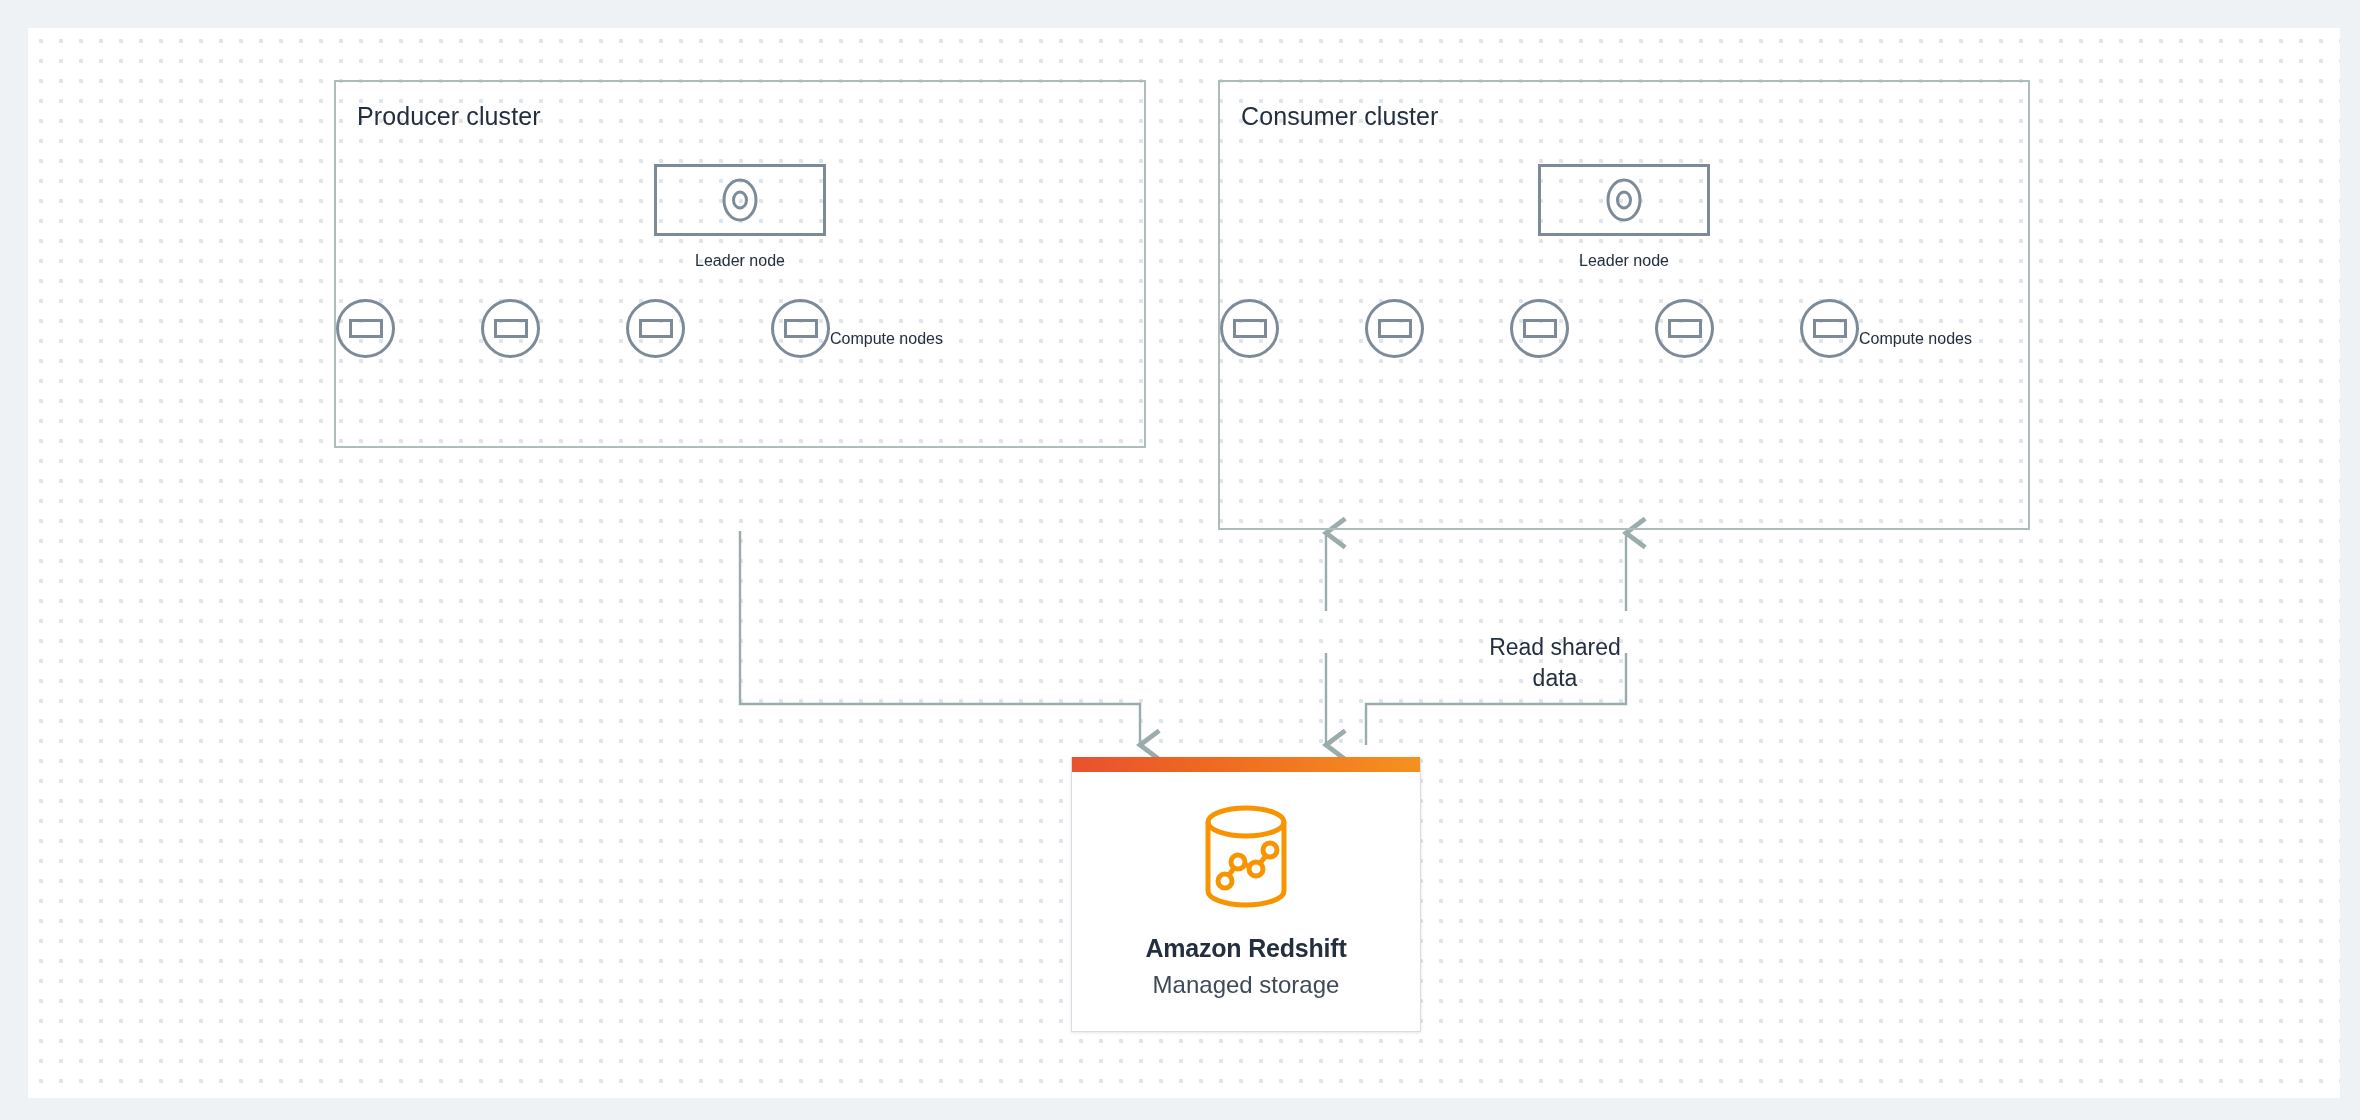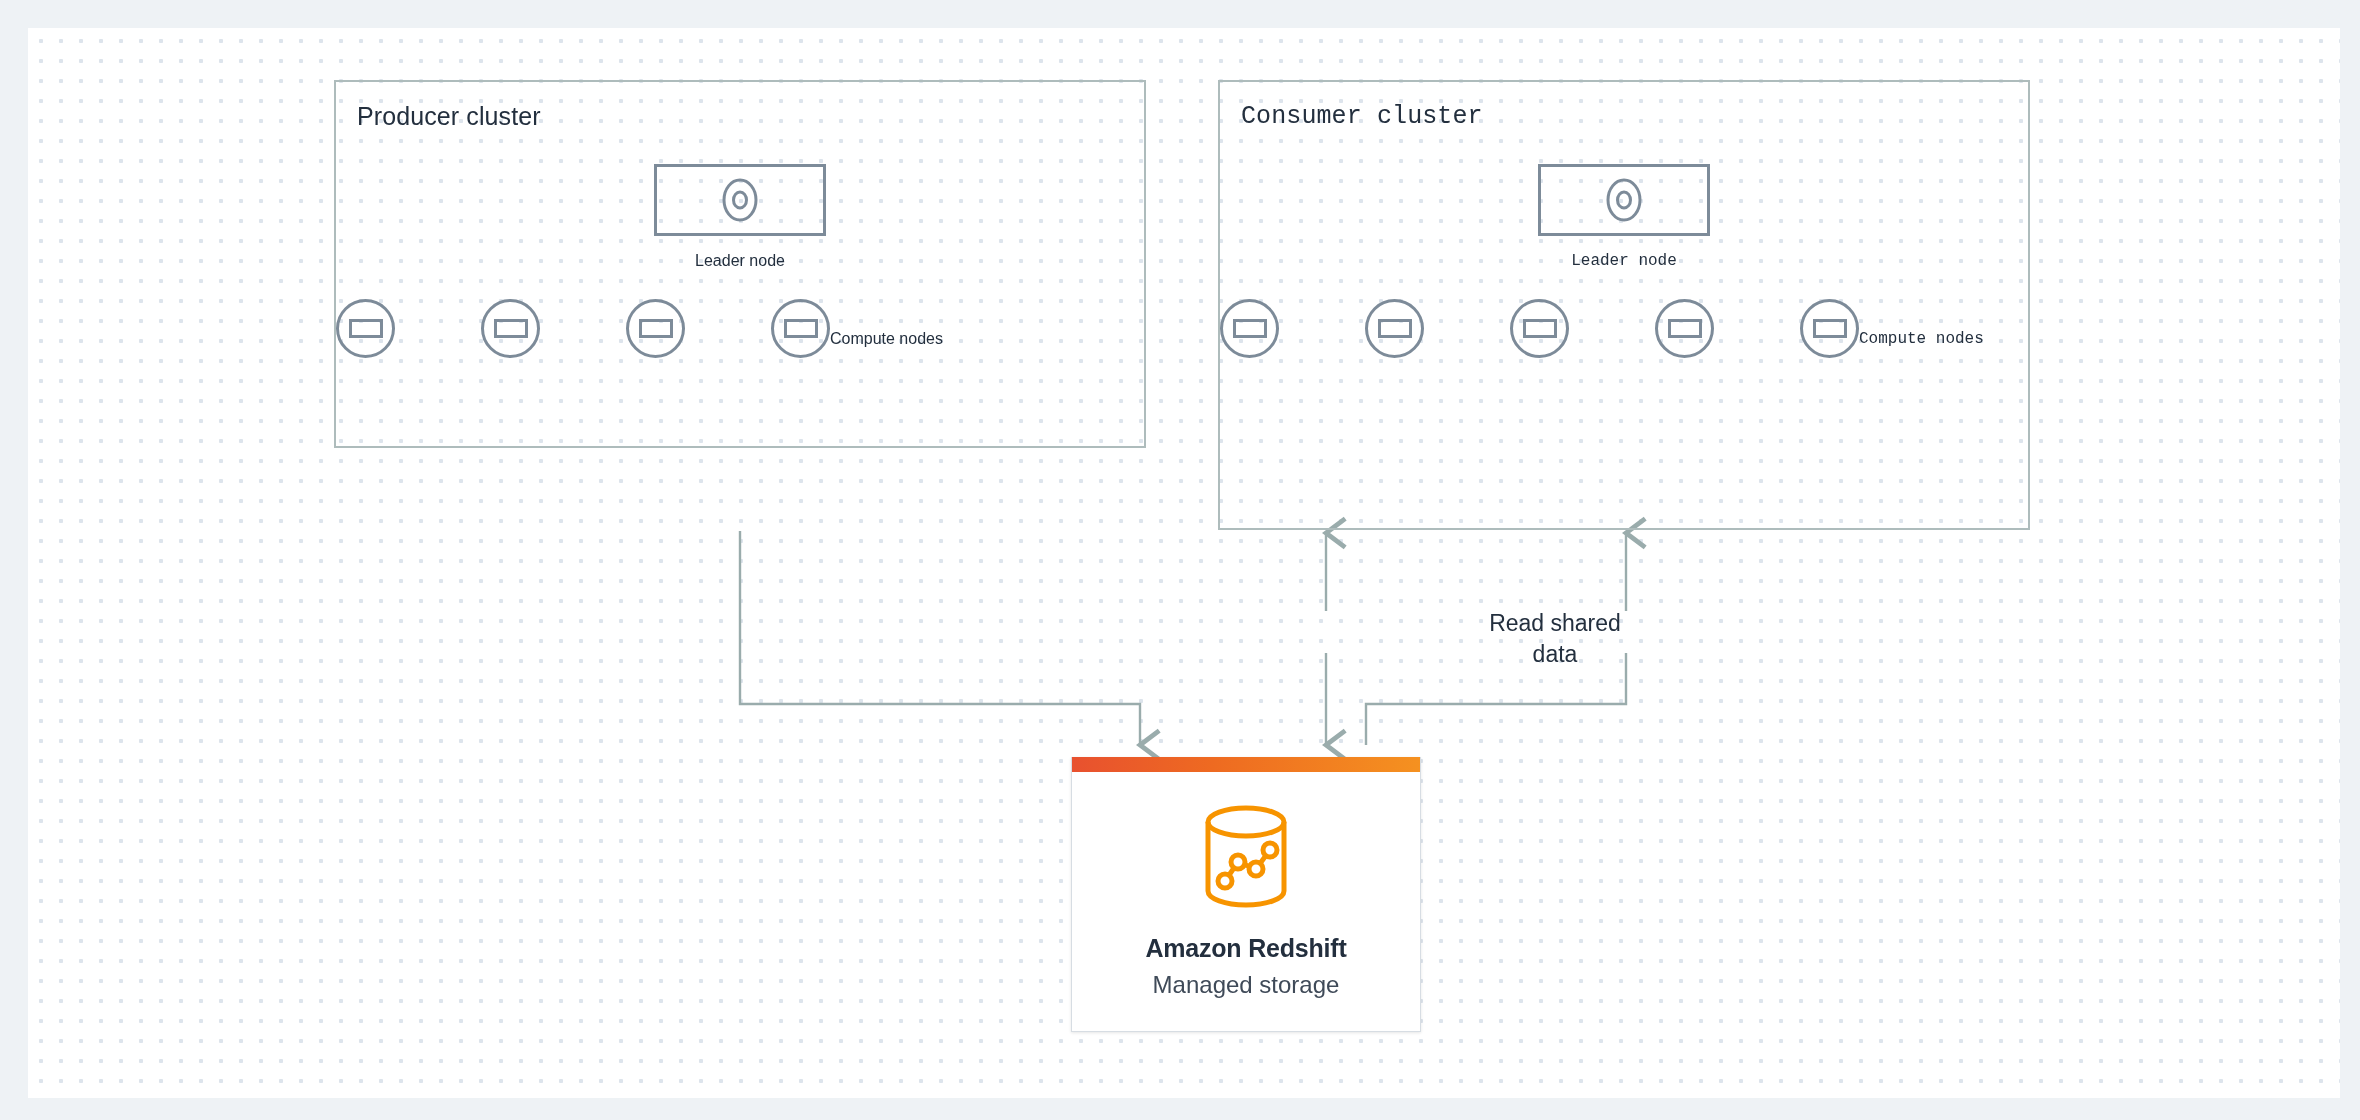--- a/index.html
+++ b/index.html
@@ -43,21 +43,21 @@
   }
 
   
   .cluster-box {
     position: absolute;
     border: 2px solid #aebcbc;
     box-sizing: border-box;
     background: transparent;
   }
   #producer-cluster { left: 334px; top: 80px;  width: 812px; height: 368px; }
-  #consumer-cluster { left: 1218px; top: 80px; width: 812px; height: 450px; font-family: Liberation Mono, monospace; }
+  #consumer-cluster { left: 1218px; top: 80px; width: 812px; height: 450px; }
 
   .cluster-title {
     position: absolute;
     left: 21px;
     top: 20px;
     font-size: 25px;
     color: #232f3e;
     letter-spacing: .1px;
     white-space: nowrap;
   }
@@ -123,21 +123,21 @@
   
   .edge-label {
     position: absolute;
     font-size: 23px;
     line-height: 1.34;
     color: #232f3e;
     text-align: center;
     white-space: pre-line;
   }
   #label-read-write { left: 1144px; top: 600px; width: 238px; }
-  #label-read-shared { left: 1445px; top: 608px; width: 220px; }
+  #label-read-shared { left: 1445px; top: 632px; width: 220px; }
 
   
   #redshift-card {
     position: absolute;
     left: 1071px;
     top: 757px;
     width: 350px;
     height: 275px;
     background: #ffffff;
     border: 1px solid #d7dde3;

